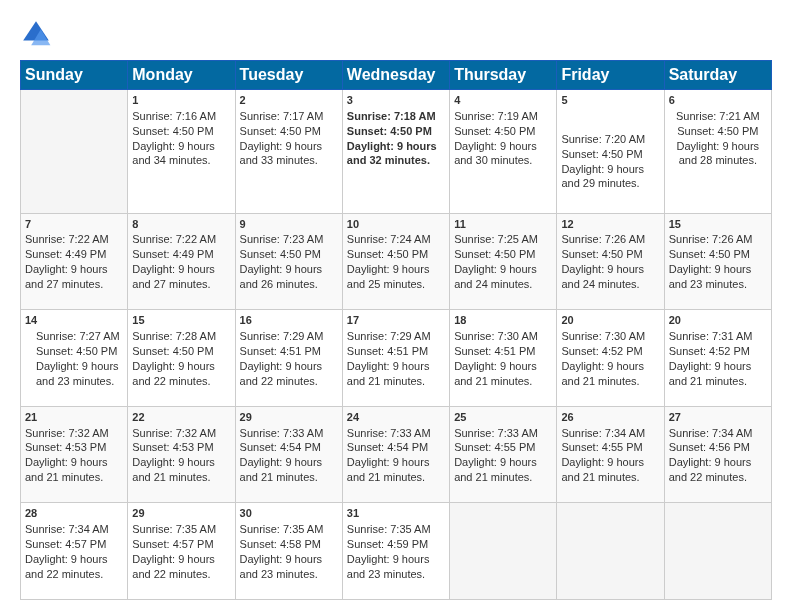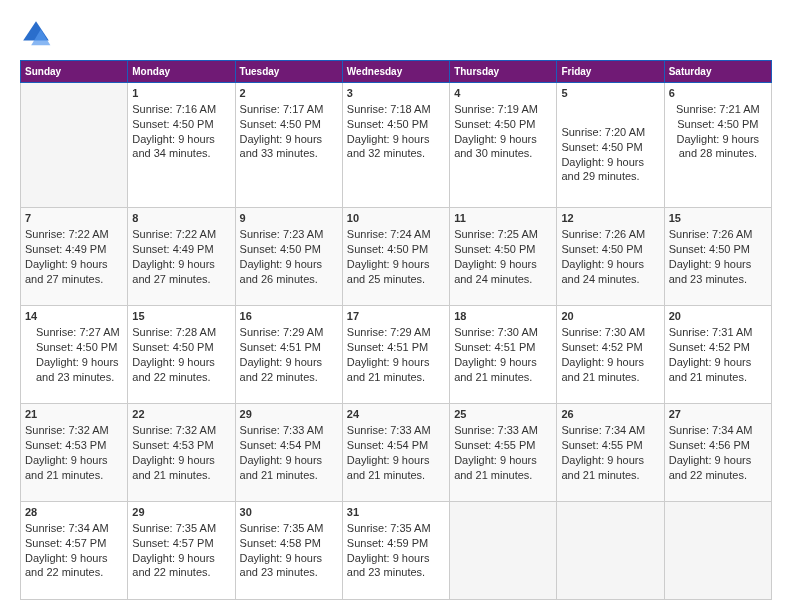--- a/index.html
+++ b/index.html
@@ -61,23 +61,23 @@
       color: #555;
     }
     .calendar {
       flex: 1;
       border: 1px solid #ccc;
       border-collapse: collapse;
       width: 100%;
       table-layout: fixed;
     }
     .calendar th {
-      background: #701a75;
+      background: #0369a1;
       color: #fff;
-      font-size: 10px;
+      font-size: 16px;
       font-weight: bold;
       padding: 5px 4px;
       text-align: left;
       border: 1px solid #1a5dbb;
     }
     .calendar td {
       vertical-align: top;
       border: 1px solid #ccc;
       padding: 3px 4px;
       font-size: 9.5px;
@@ -147,21 +147,21 @@
           </td>
           <td>
             <span class="day-num">2</span>
             <div class="day-info" style="white-space: pre-line;">Sunrise: 7:17 AM
 Sunset: 4:50 PM
 Daylight: 9 hours
 and 33 minutes.</div>
           </td>
           <td>
             <span class="day-num">3</span>
-            <div class="day-info" style="white-space: pre-line;">Sunrise: 7:18 AM
+            <div class="day-info" style="white-space: pre-line; font-weight: bold;">Sunrise: 7:18 AM
 Sunset: 4:50 PM
 Daylight: 9 hours
 and 32 minutes.</div>
           </td>
           <td>
             <span class="day-num">4</span>
             <div class="day-info" style="white-space: pre-line;">Sunrise: 7:19 AM
 Sunset: 4:50 PM
 Daylight: 9 hours
 and 30 minutes.</div>

